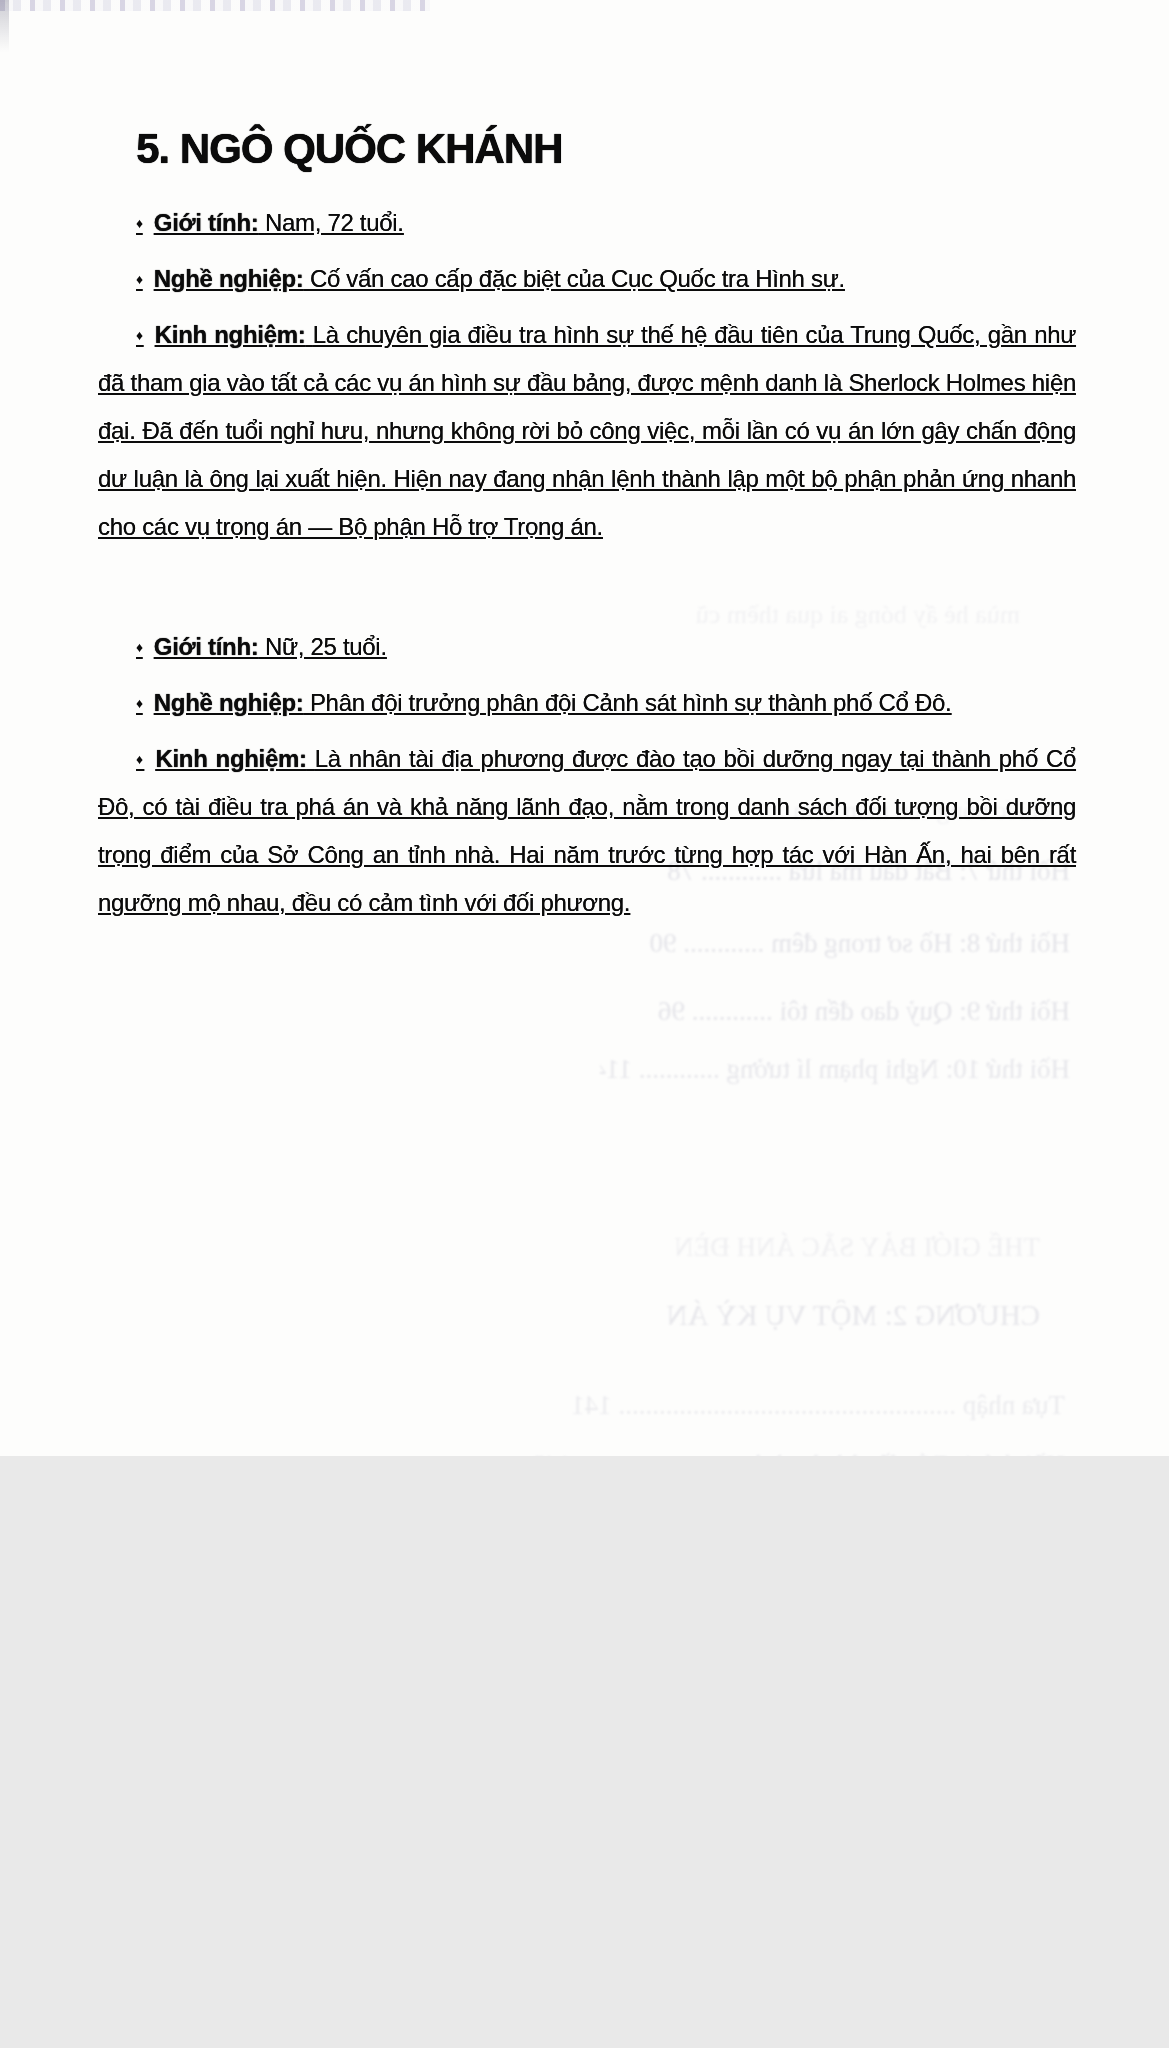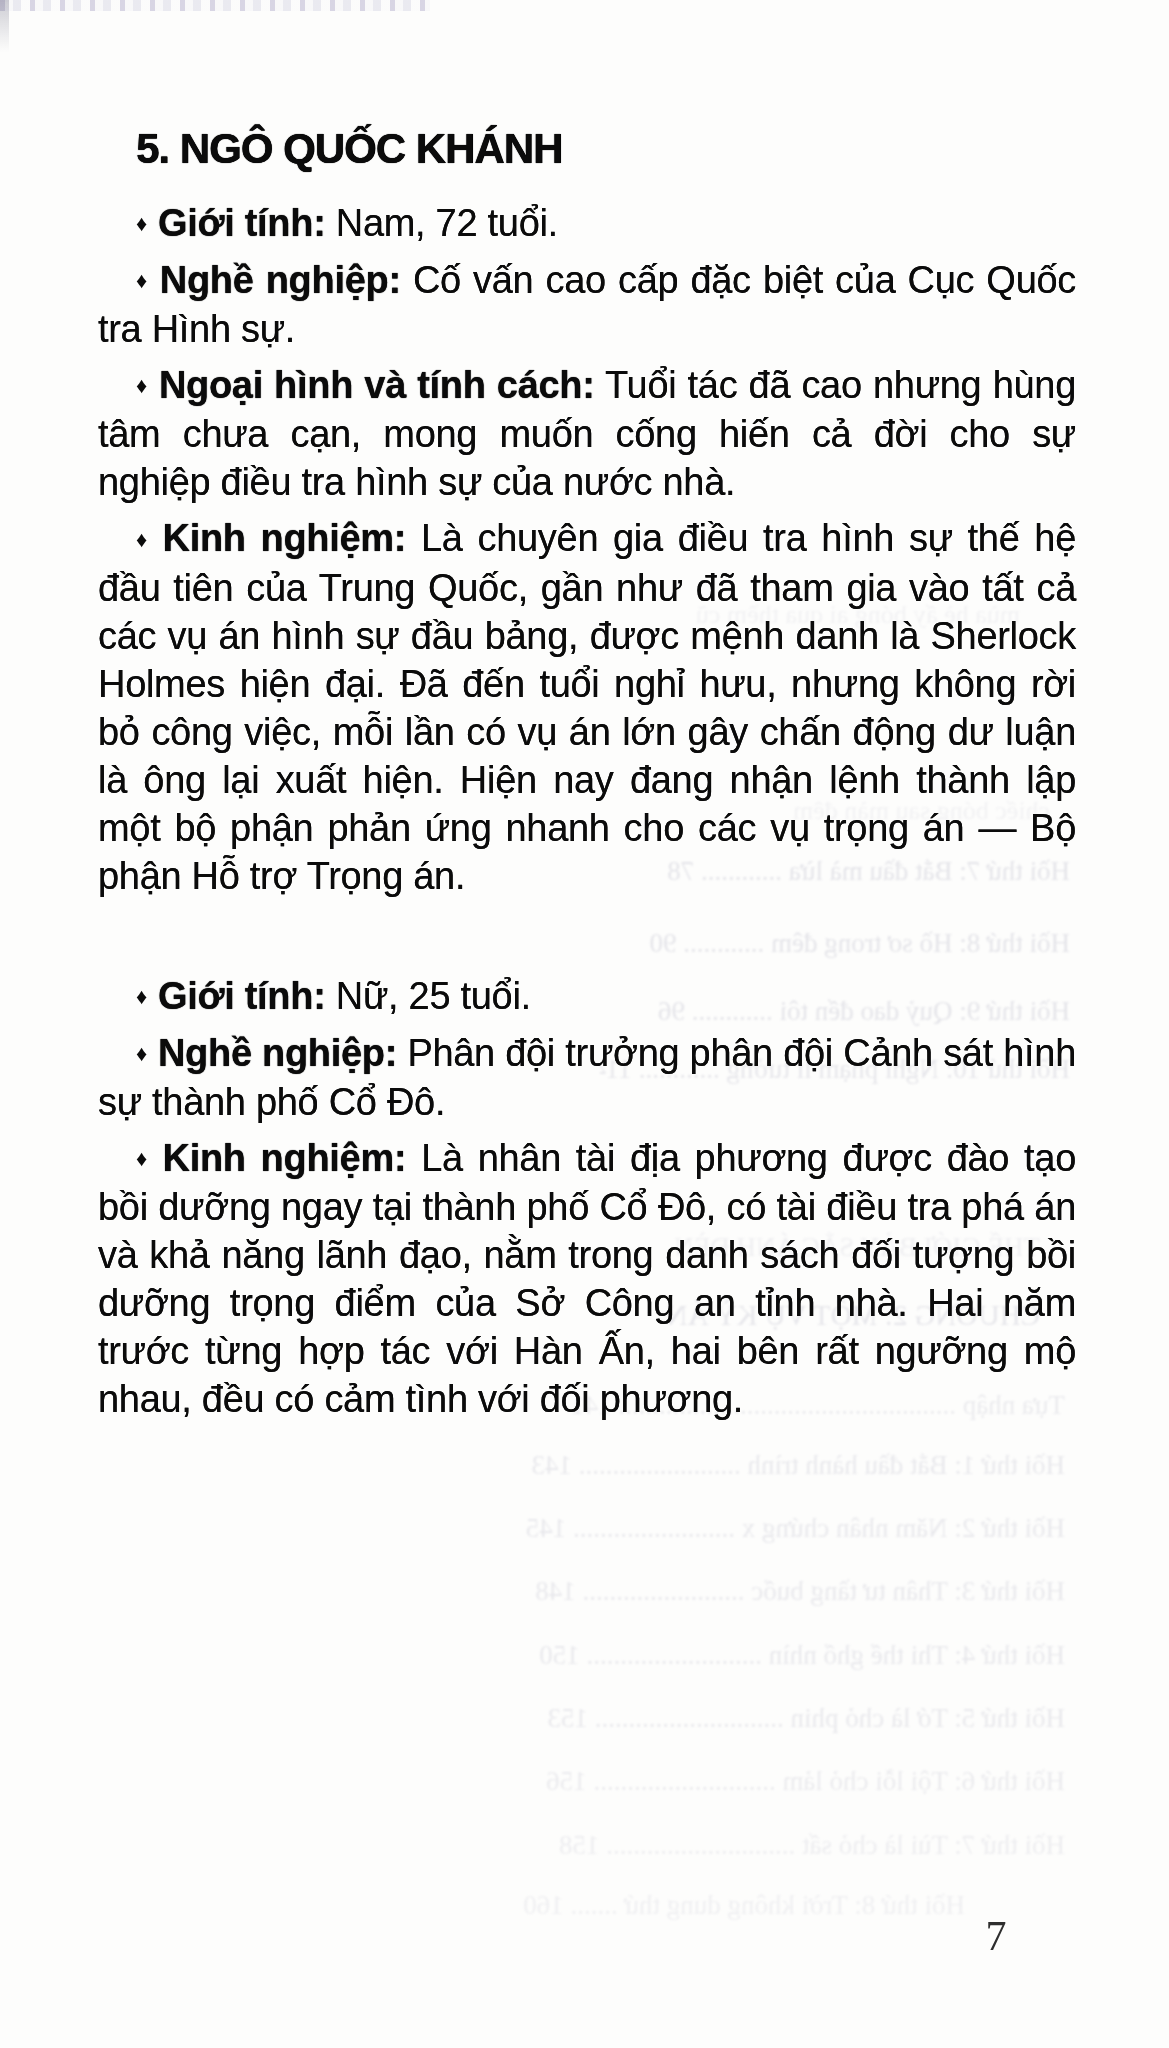--- a/index.html
+++ b/index.html
@@ -1,18 +1,18 @@
 <!DOCTYPE html>
 <html><head>
 <meta charset="utf-8">
 <style>
   html,body{margin:0;padding:0;background:#e9e9e9;}
   .page{
     position:relative;
-    width:1169px;height:2048px;
+    width:1169px;height:1456px;
     margin:0 auto;
     background:#fdfdfc;
     overflow:hidden;
     font-family:"Liberation Sans",sans-serif;
     color:#0b0b0b;
   }
   
   .scan-band{
     position:absolute;top:0;left:0;width:430px;height:11px;
     background:repeating-linear-gradient(90deg,
@@ -31,25 +31,26 @@
   }
   .sec-title{
     font-size:42px;line-height:46px;font-weight:700;
     letter-spacing:-1px;
     margin:0 0 27px 38px;
     text-shadow:0 0 1px #000, 0.4px 0 0 #000;
   }
   section{display:block;}
   .sec-gap{height:64px;}
   .item{
-    font-size:38px;line-height:48px;
+    font-size:24px;line-height:48px;
     text-align:justify;text-indent:38px;
     letter-spacing:-0.3px;
     margin:0 0 8px 0;
     text-shadow:0 0 .6px #161616;
+    text-decoration:underline;
   }
   .item .label{font-weight:700;text-shadow:0 0 1px #000;}
   .item .bullet{
     font-size:0.58em;vertical-align:0.22em;margin-right:11px;
     text-shadow:none;
   }
   .page-number{
     position:absolute;left:966px;top:1912px;width:60px;
     font-family:"Liberation Serif",serif;
     font-size:42px;font-weight:400;color:#2e2e2e;text-align:center;
@@ -91,21 +92,20 @@
       <div class="ghost" style="top: 1890px; left: 105px; width: 860px; opacity: 0.12; font-size: 27px;">Hồi thứ 8: Trời không dung thứ ....... 160</div>
     </div>
   <div class="content" id="content">
   <section>
     <h2 class="sec-title">5. NGÔ QUỐC KHÁNH</h2>
     <div class="items">
   <p class="item"><span class="bullet">♦</span><span class="label">Giới tính:</span> <span class="text">Nam, 72 tuổi.</span></p>
 
   <p class="item"><span class="bullet">♦</span><span class="label">Nghề nghiệp:</span> <span class="text">Cố vấn cao cấp đặc biệt của Cục Quốc tra Hình sự.</span></p>
 
-  <p class="item"><span class="bullet">♦</span><span class="label">Ngoại hình và tính cách:</span> <span class="text">Tuổi tác đã cao nhưng hùng tâm chưa cạn, mong muốn cống hiến cả đời cho sự nghiệp điều tra hình sự của nước nhà.</span></p>
 
 
   <p class="item"><span class="bullet">♦</span><span class="label">Kinh nghiệm:</span> <span class="text">Là chuyên gia điều tra hình sự thế hệ đầu tiên của Trung Quốc, gần như đã tham gia vào tất cả các vụ án hình sự đầu bảng, được mệnh danh là Sherlock Holmes hiện đại. Đã đến tuổi nghỉ hưu, nhưng không rời bỏ công việc, mỗi lần có vụ án lớn gây chấn động dư luận là ông lại xuất hiện. Hiện nay đang nhận lệnh thành lập một bộ phận phản ứng nhanh cho các vụ trọng án — Bộ phận Hỗ trợ Trọng án.</span></p>
 </div>
   </section>
 <div class="sec-gap"></div>
   <section>
     <div class="items">
   <p class="item"><span class="bullet">♦</span><span class="label">Giới tính:</span> <span class="text">Nữ, 25 tuổi.</span></p>
 

